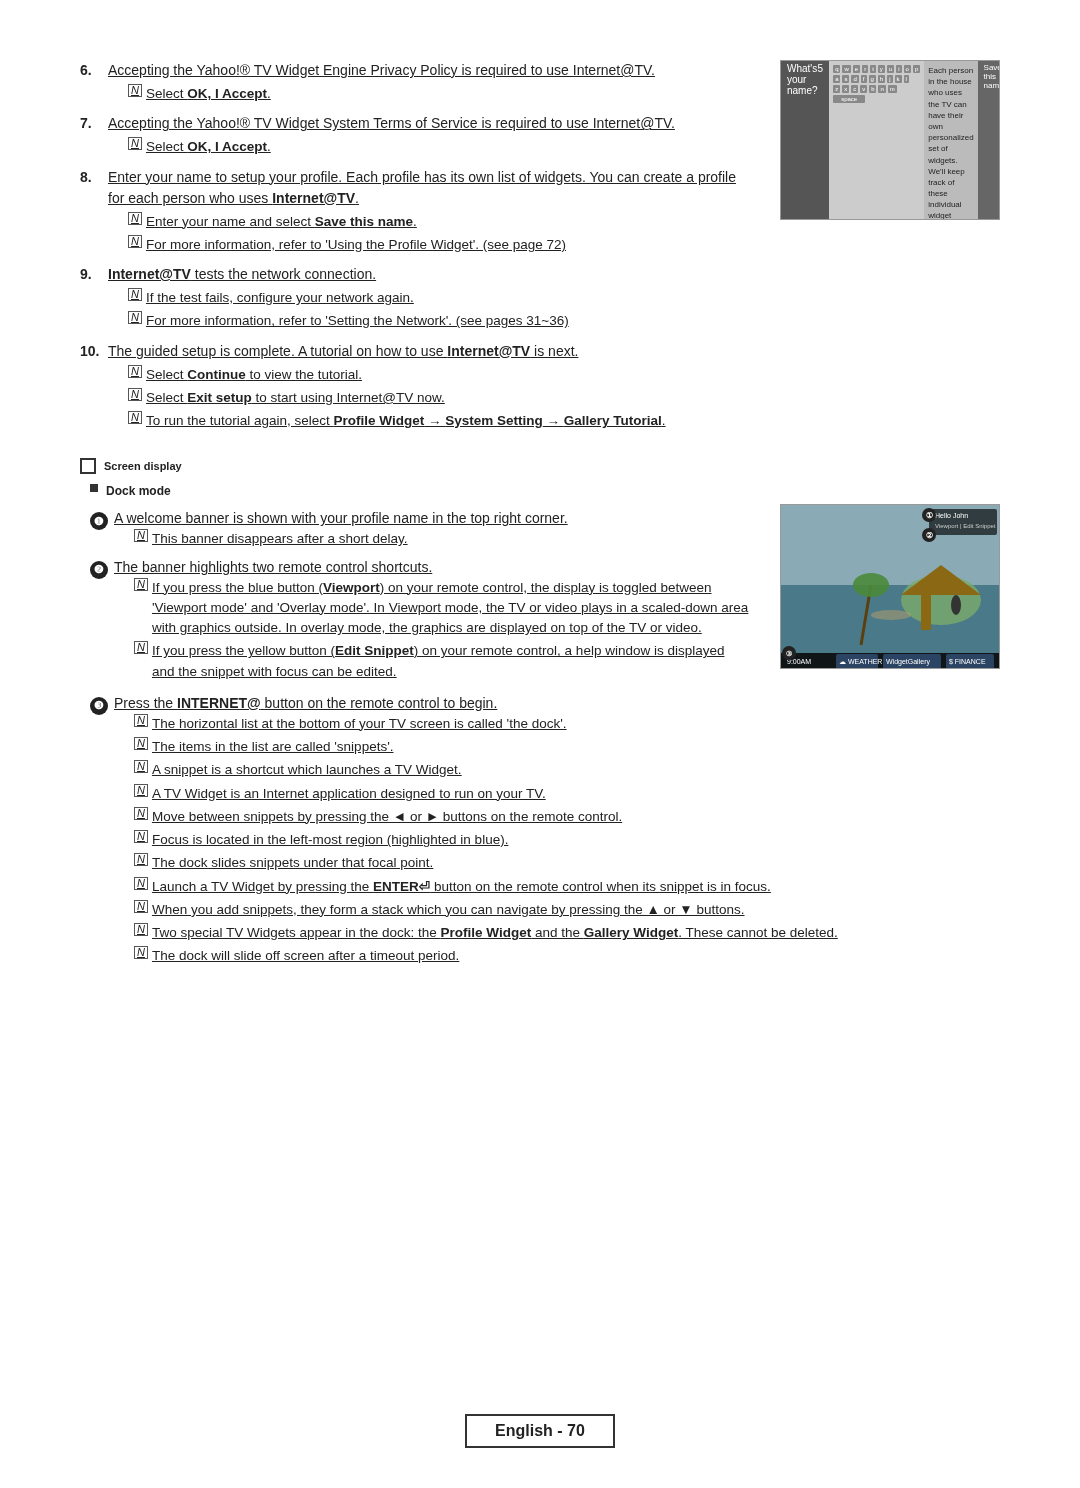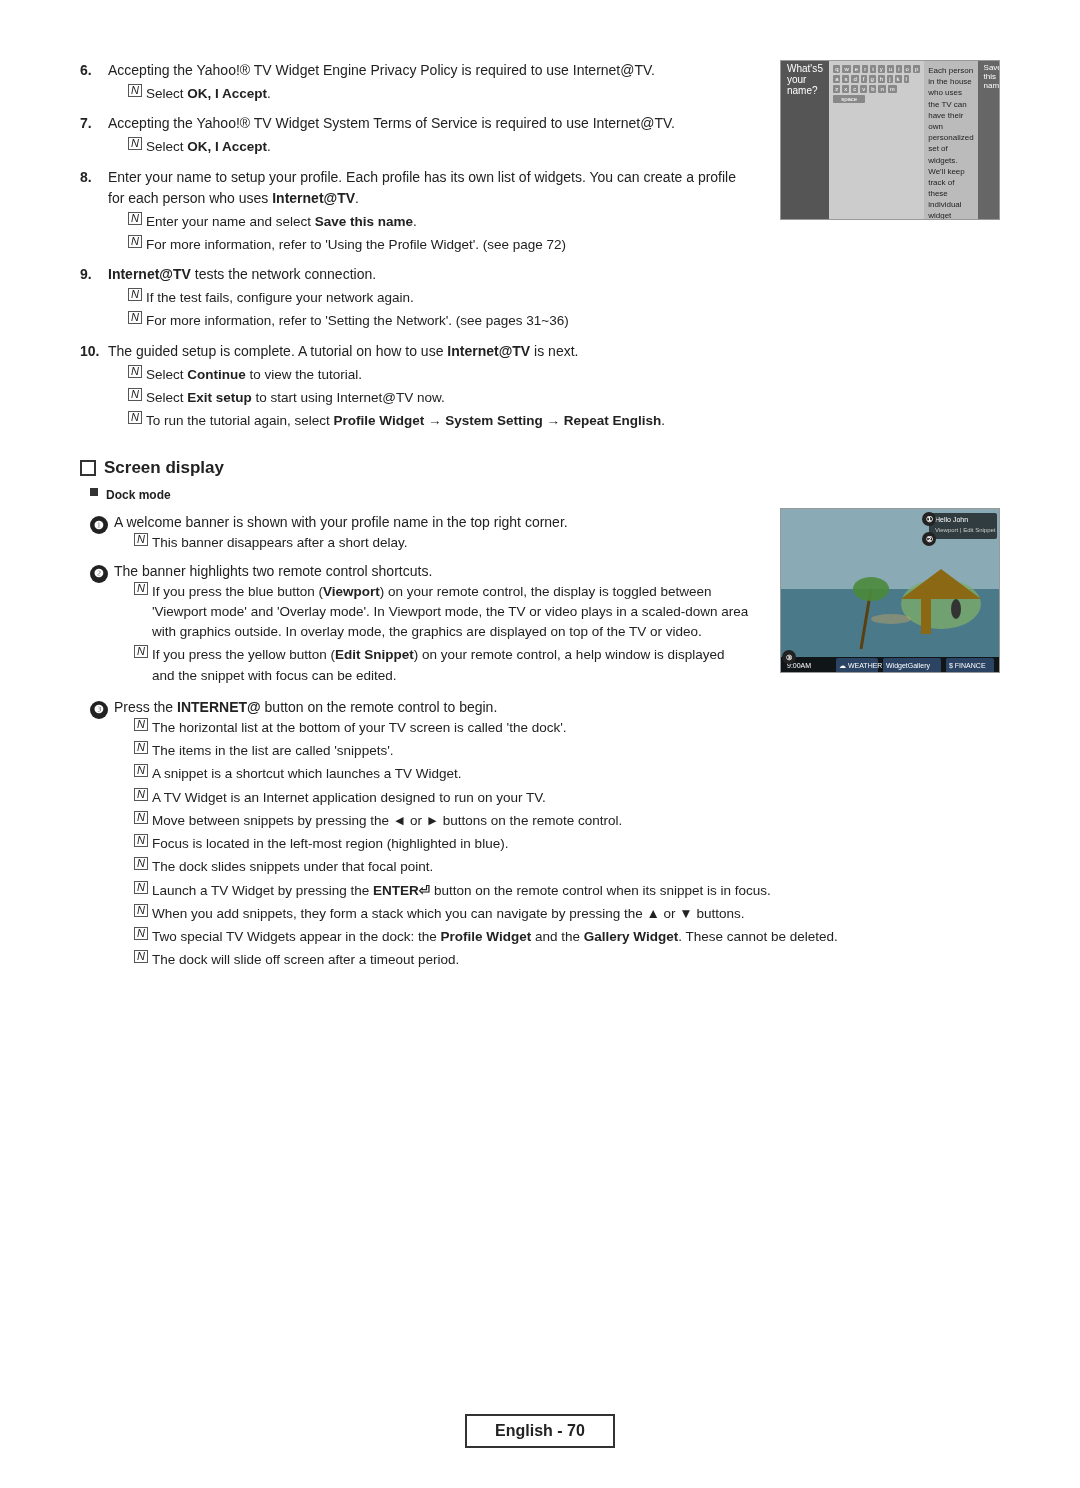--- a/index.html
+++ b/index.html
@@ -26,38 +26,39 @@
       margin-bottom: 6px;
       line-height: 1.5;
     }
     .num {
       min-width: 28px;
       font-weight: bold;
       font-size: 14px;
     }
     .item-content {
       flex: 1;
+      text-decoration: underline;
     }
     .sub-item {
       display: flex;
       align-items: flex-start;
       margin: 3px 0 3px 20px;
       line-height: 1.5;
     }
     .note-text {
       flex: 1;
       font-size: 13.5px;
       line-height: 1.5;
     }
     .section-heading {
       display: flex;
       align-items: center;
       margin: 18px 0 10px 0;
       font-weight: bold;
-      font-size: 17px;
+      font-size: 11px;
     }
     .checkbox-icon {
       display: inline-block;
       width: 16px;
       height: 16px;
       border: 2px solid #333;
       margin-right: 8px;
       flex-shrink: 0;
     }
     .sub-heading {
@@ -275,21 +276,21 @@
           <div class="sub-item">
             <span class="note-sym">N</span>
             <span class="note-text">Select <b>Continue</b> to view the tutorial.</span>
           </div>
           <div class="sub-item">
             <span class="note-sym">N</span>
             <span class="note-text">Select <b>Exit setup</b> to start using Internet@TV now.</span>
           </div>
           <div class="sub-item">
             <span class="note-sym">N</span>
-            <span class="note-text">To run the tutorial again, select <b>Profile Widget</b> → <b>System Setting</b> → <b>Repeat English</b>.</span>
+            <span class="note-text">To run the tutorial again, select <b>Profile Widget</b> → <b>System Setting</b> → <b>Gallery Tutorial</b>.</span>
           </div>
         </div>
       </div>
 
 
     </div>
 
     <div class="right-col">
       <div class="screenshot-box">
         <div class="screenshot-title-bar">

